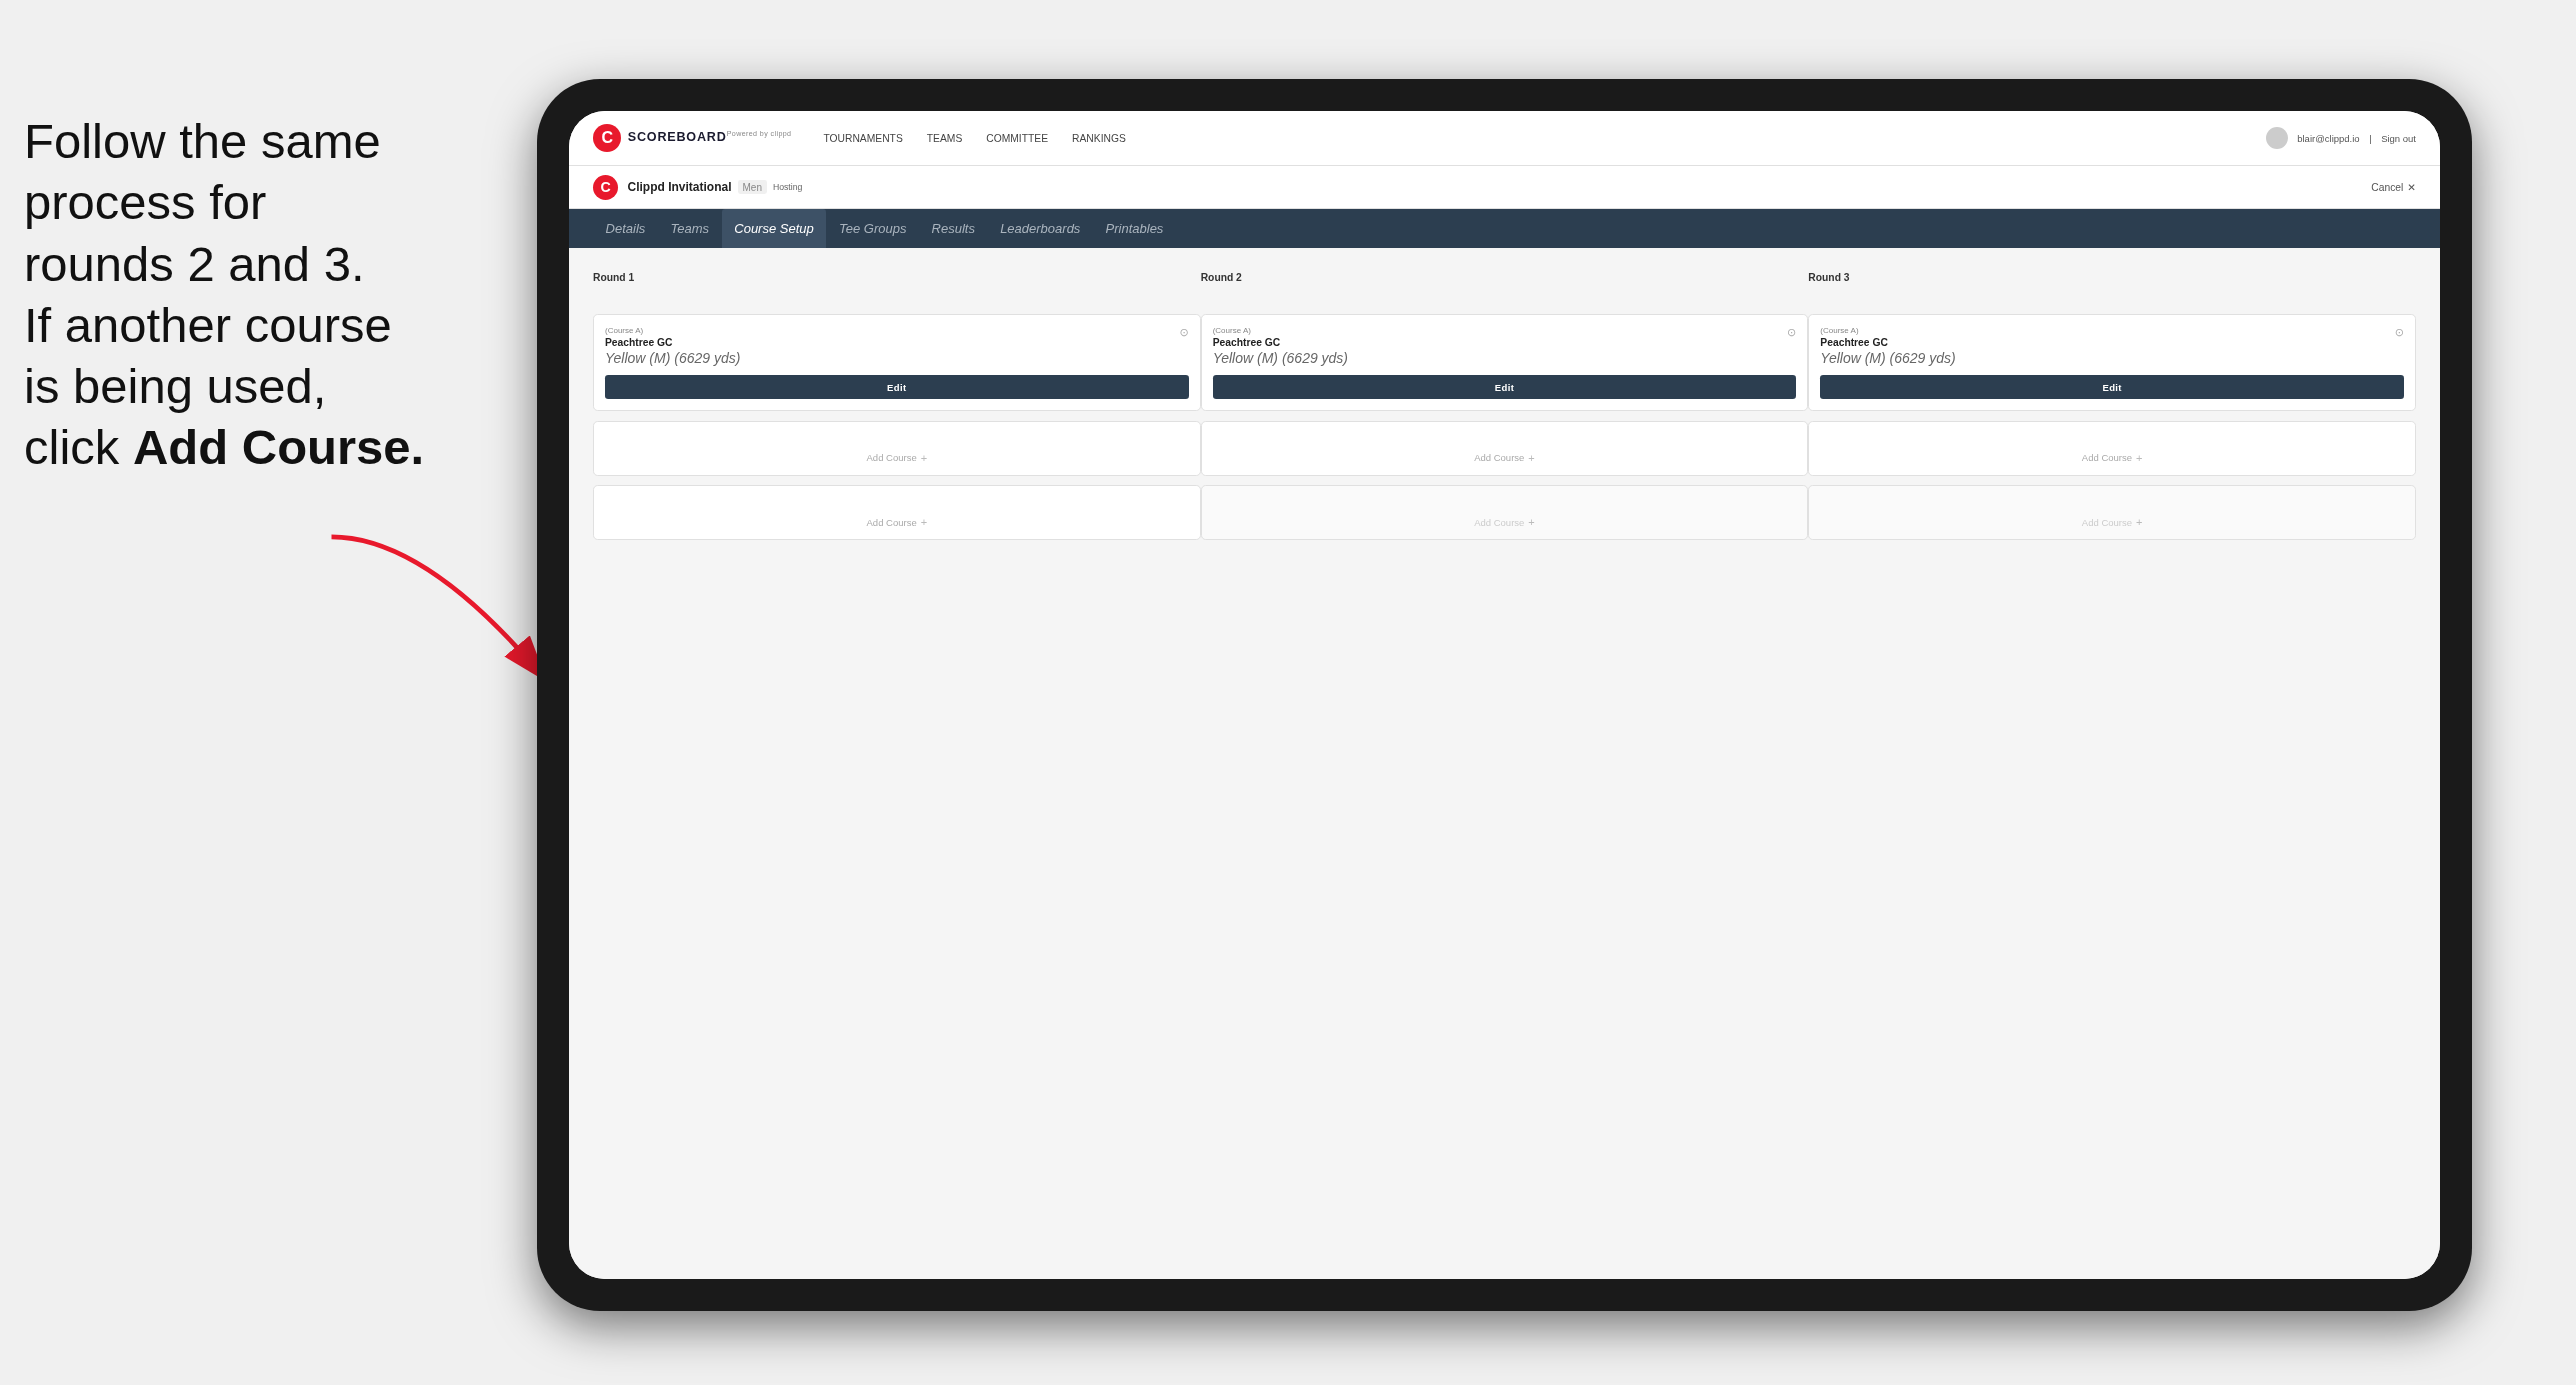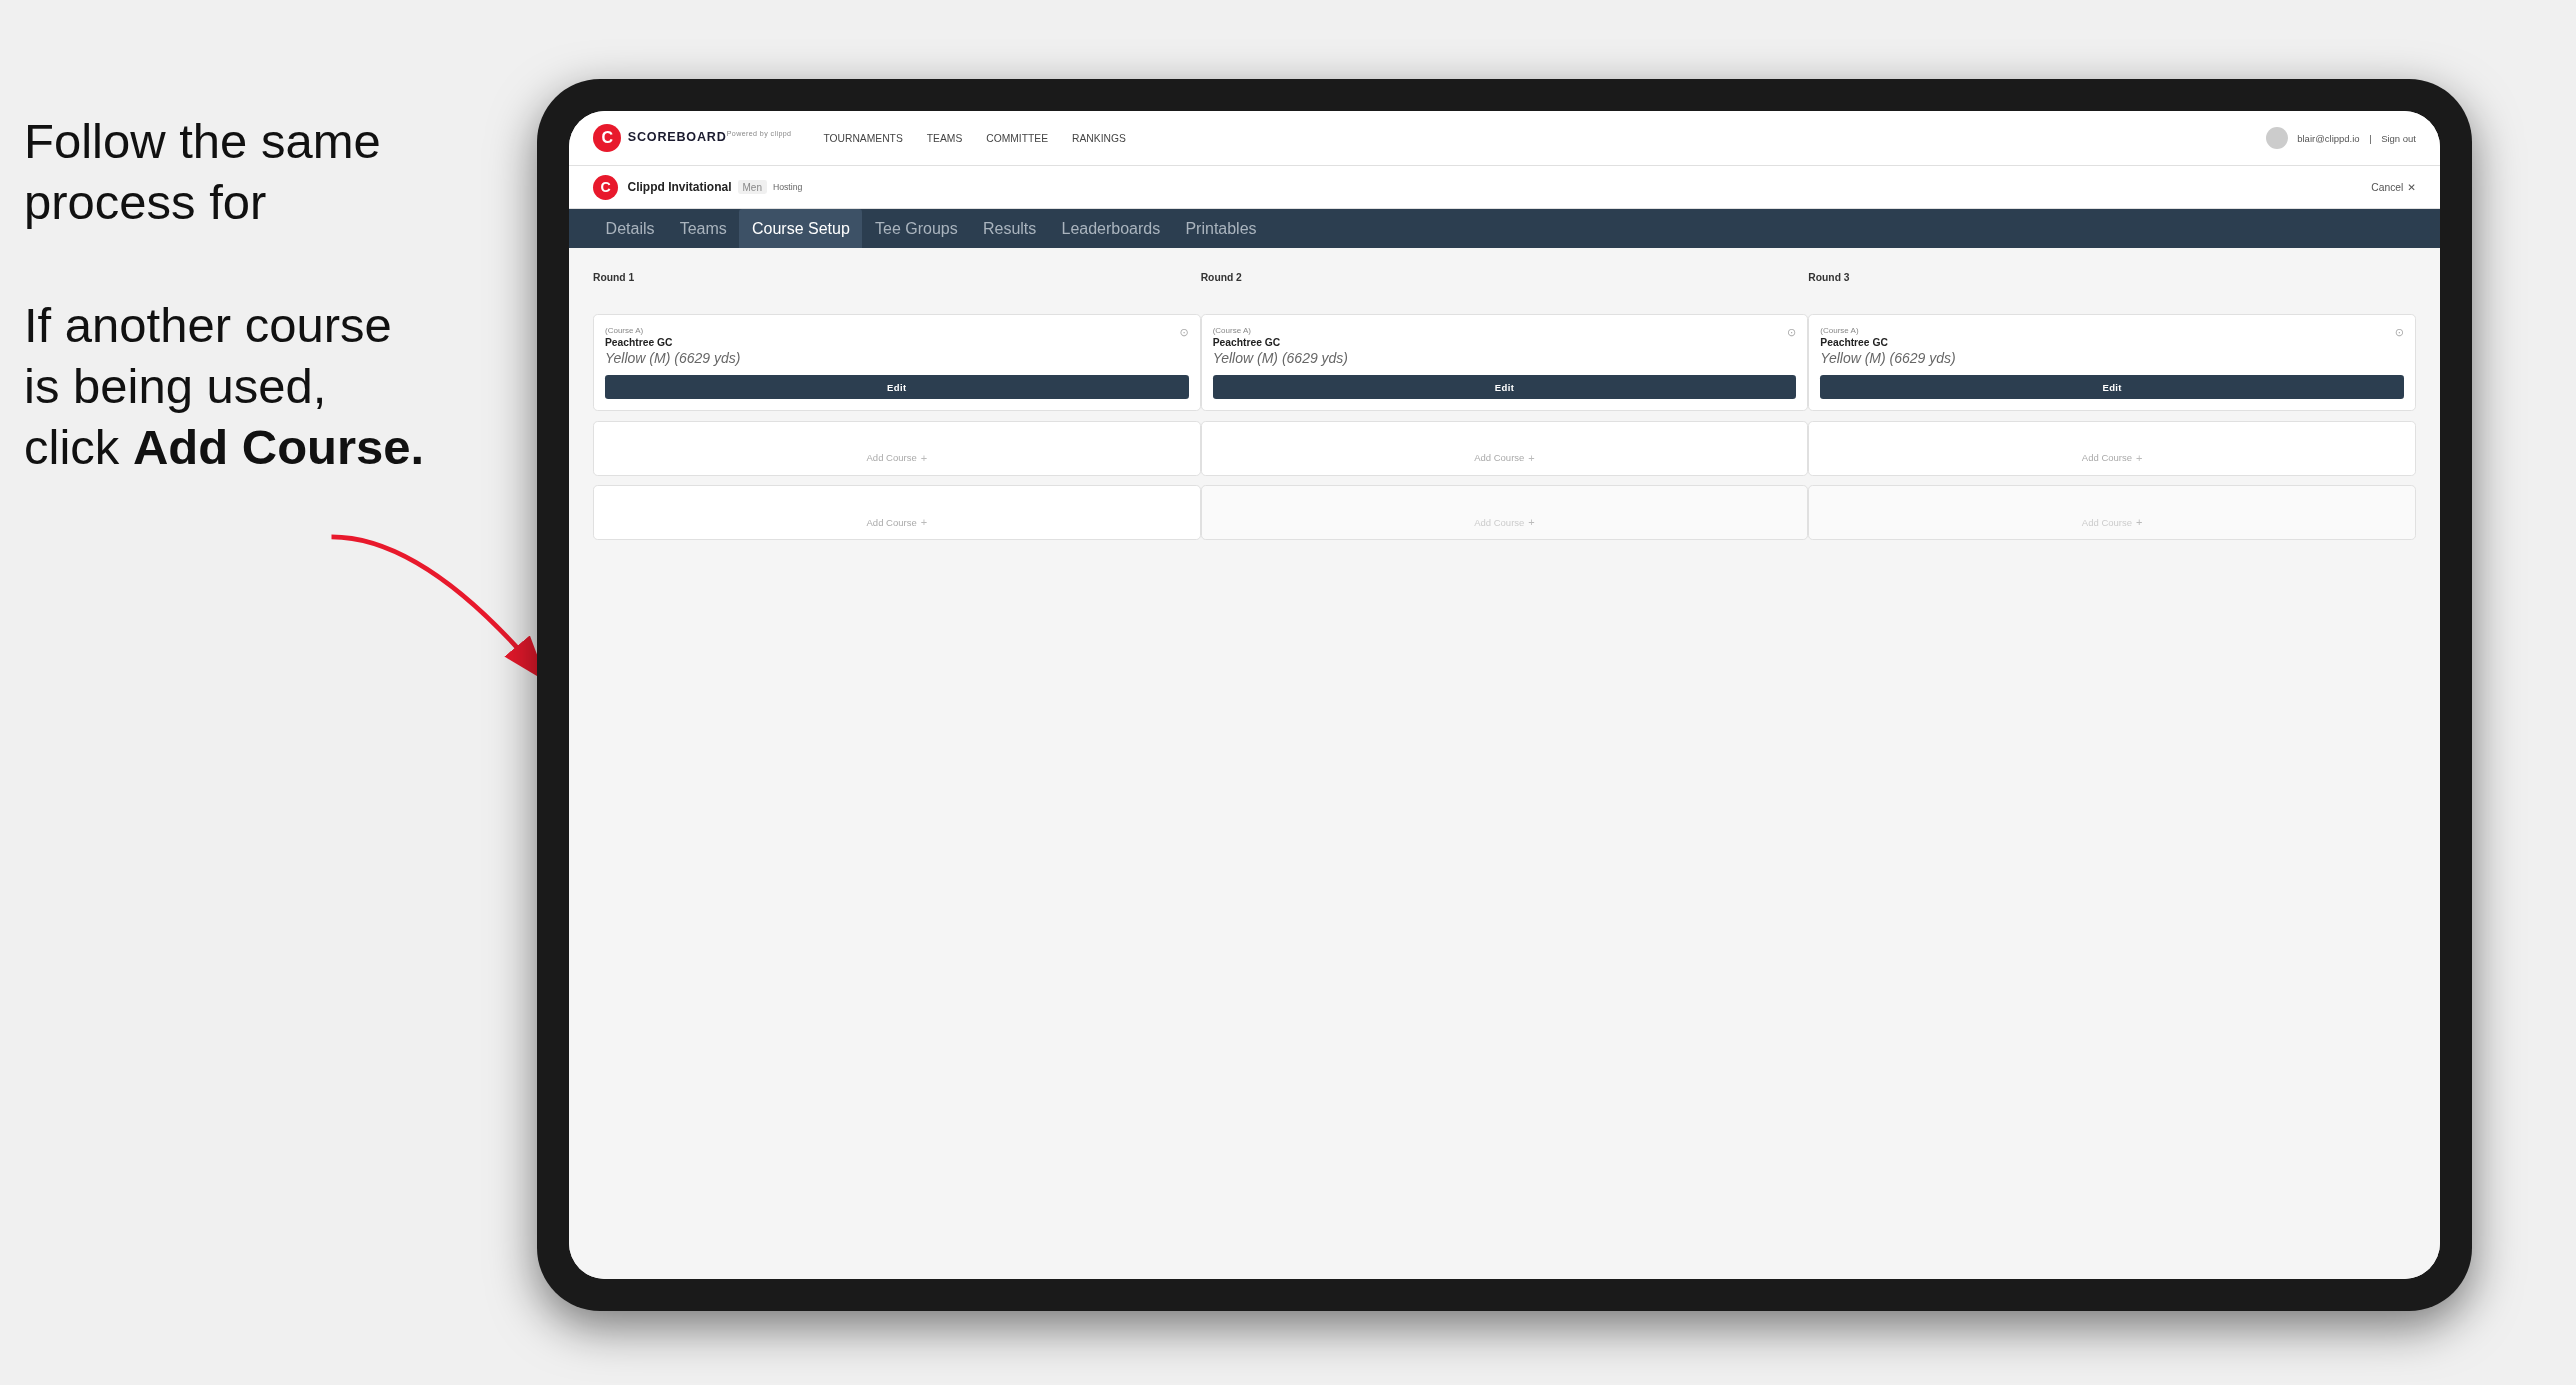--- a/index.html
+++ b/index.html
@@ -197,26 +197,27 @@
       background: #2c3e50;
       display: flex;
       align-items: center;
       padding: 0 24px;
       height: 39px;
       flex-shrink: 0;
     }
 
     .tab-item {
       color: #aab4be;
-      font-size: 16px;
+      font-size: 13px;
       padding: 0 12.6px;
       height: 100%;
       display: flex;
       align-items: center;
       cursor: pointer;
+      font-style: italic;
     }
 
     .tab-item.active {
       color: #fff;
       background: #3d5166;
       border-radius: 3.2px 3.2px 0 0;
     }
 
     
     .main-content {
@@ -348,21 +349,21 @@
       width: 100%;
       height: 100%;
     }
   </style>
 </head>
 <body>
 
 <div class="instruction-text">
   <span>Follow the same</span><br>
   <span>process for</span><br>
-  <br>
+  <span>rounds 2 and 3.</span><br>
   <span>If another course</span><br>
   <span>is being used,</span><br>
   <span>click </span><strong>Add Course.</strong>
 </div>
 
 <div class="arrow-container">
   <svg class="arrow-svg" viewBox="0 0 420 260" xmlns="http://www.w3.org/2000/svg">
     <defs>
       <marker id="arrowhead" markerWidth="10" markerHeight="7" refX="9" refY="3.5" orient="auto">
         <polygon points="0 0, 10 3.5, 0 7" fill="#e8192c"></polygon>

